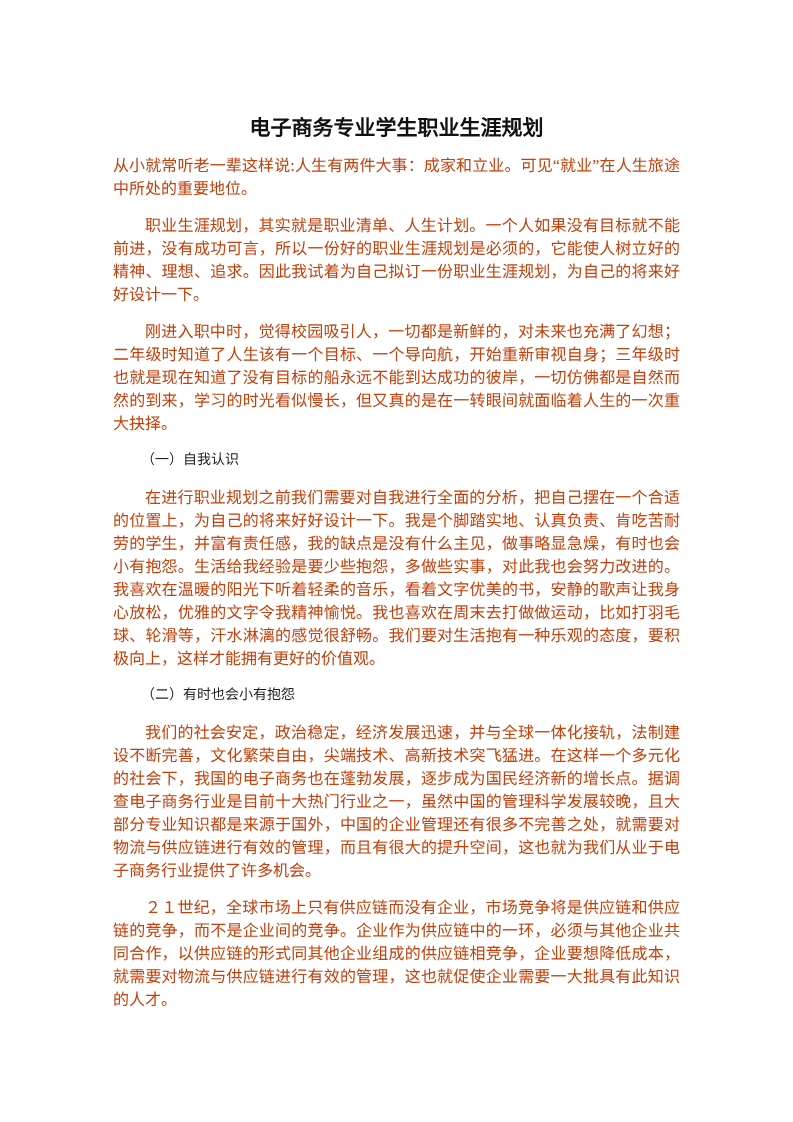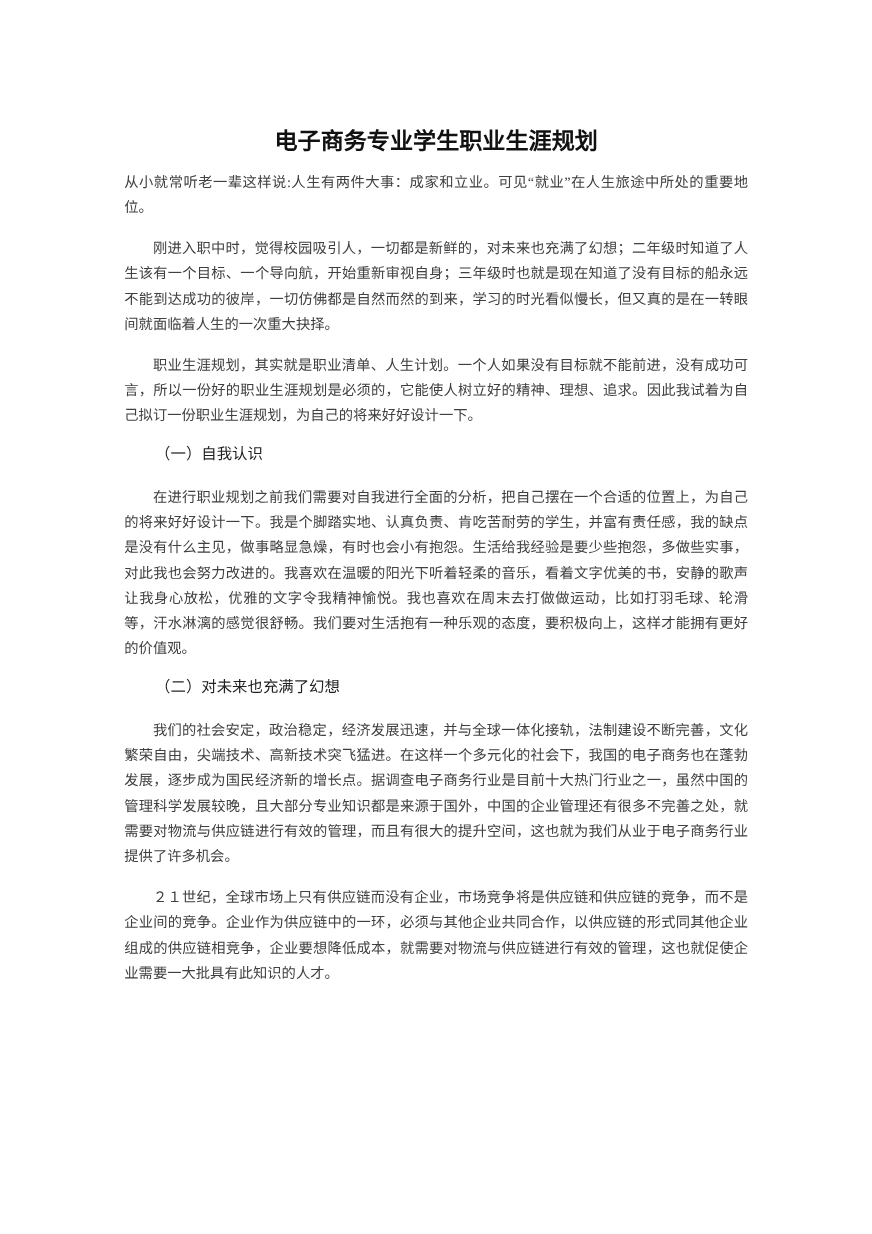--- a/index.html
+++ b/index.html
@@ -22,27 +22,27 @@
   .doc-title {
     margin: 0 0 11px 0;
     font-size: 21px;
     line-height: 30px;
     font-weight: bold;
     text-align: center;
     color: #111111;
   }
   .para {
     margin: 0 0 14px 0;
-    font-size: 13px;
+    font-size: 16px;
     line-height: 23px;
     text-align: justify;
     text-justify: inter-ideograph;
     text-indent: 2em;
     word-break: break-all;
-    color: #404040;
+    color: #c2410c;
   }
   .para.no-indent {
     text-indent: 0;
   }
   .section-heading {
     margin: 0 0 14px 0;
     font-size: 14px;
     line-height: 23px;
     text-indent: 2em;
     font-weight: normal;
@@ -52,28 +52,28 @@
 </style>
 </head>
 <body>
 
 <div class="page">
 
   <h1 class="doc-title">电子商务专业学生职业生涯规划</h1>
 
   <p class="para no-indent">从小就常听老一辈这样说:人生有两件大事：成家和立业。可见“就业”在人生旅途中所处的重要地位。</p>
 
+  <p class="para">职业生涯规划，其实就是职业清单、人生计划。一个人如果没有目标就不能前进，没有成功可言，所以一份好的职业生涯规划是必须的，它能使人树立好的精神、理想、追求。因此我试着为自己拟订一份职业生涯规划，为自己的将来好好设计一下。</p>
+
   <p class="para">刚进入职中时，觉得校园吸引人，一切都是新鲜的，对未来也充满了幻想；二年级时知道了人生该有一个目标、一个导向航，开始重新审视自身；三年级时也就是现在知道了没有目标的船永远不能到达成功的彼岸，一切仿佛都是自然而然的到来，学习的时光看似慢长，但又真的是在一转眼间就面临着人生的一次重大抉择。</p>
-
-  <p class="para">职业生涯规划，其实就是职业清单、人生计划。一个人如果没有目标就不能前进，没有成功可言，所以一份好的职业生涯规划是必须的，它能使人树立好的精神、理想、追求。因此我试着为自己拟订一份职业生涯规划，为自己的将来好好设计一下。</p>
 
   <p class="section-heading">（一）自我认识</p>
 
   <p class="para">在进行职业规划之前我们需要对自我进行全面的分析，把自己摆在一个合适的位置上，为自己的将来好好设计一下。我是个脚踏实地、认真负责、肯吃苦耐劳的学生，并富有责任感，我的缺点是没有什么主见，做事略显急燥，有时也会小有抱怨。生活给我经验是要少些抱怨，多做些实事，对此我也会努力改进的。我喜欢在温暖的阳光下听着轻柔的音乐，看着文字优美的书，安静的歌声让我身心放松，优雅的文字令我精神愉悦。我也喜欢在周末去打做做运动，比如打羽毛球、轮滑等，汗水淋漓的感觉很舒畅。我们要对生活抱有一种乐观的态度，要积极向上，这样才能拥有更好的价值观。</p>
 
-  <p class="section-heading">（二）对未来也充满了幻想</p>
+  <p class="section-heading">（二）有时也会小有抱怨</p>
 
   <p class="para">我们的社会安定，政治稳定，经济发展迅速，并与全球一体化接轨，法制建设不断完善，文化繁荣自由，尖端技术、高新技术突飞猛进。在这样一个多元化的社会下，我国的电子商务也在蓬勃发展，逐步成为国民经济新的增长点。据调查电子商务行业是目前十大热门行业之一，虽然中国的管理科学发展较晚，且大部分专业知识都是来源于国外，中国的企业管理还有很多不完善之处，就需要对物流与供应链进行有效的管理，而且有很大的提升空间，这也就为我们从业于电子商务行业提供了许多机会。</p>
 
   <p class="para">２１世纪，全球市场上只有供应链而没有企业，市场竞争将是供应链和供应链的竞争，而不是企业间的竞争。企业作为供应链中的一环，必须与其他企业共同合作，以供应链的形式同其他企业组成的供应链相竞争，企业要想降低成本，就需要对物流与供应链进行有效的管理，这也就促使企业需要一大批具有此知识的人才。</p>
 
 
 </div>
 
 </body></html>

